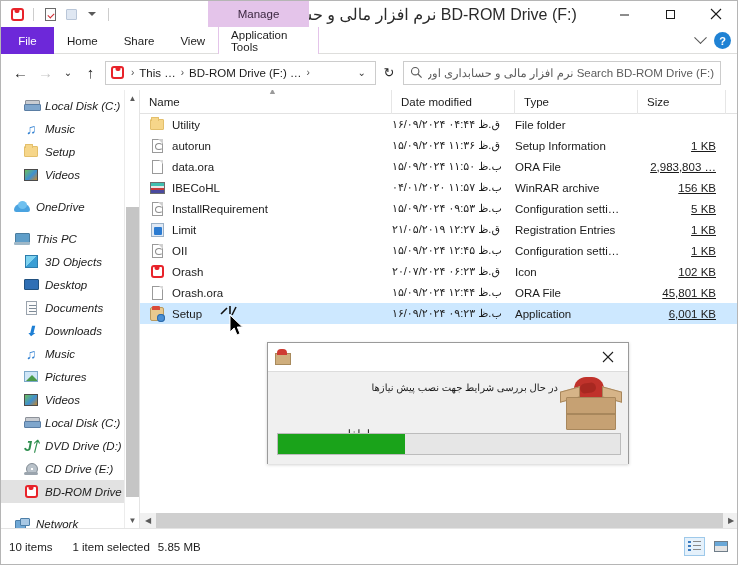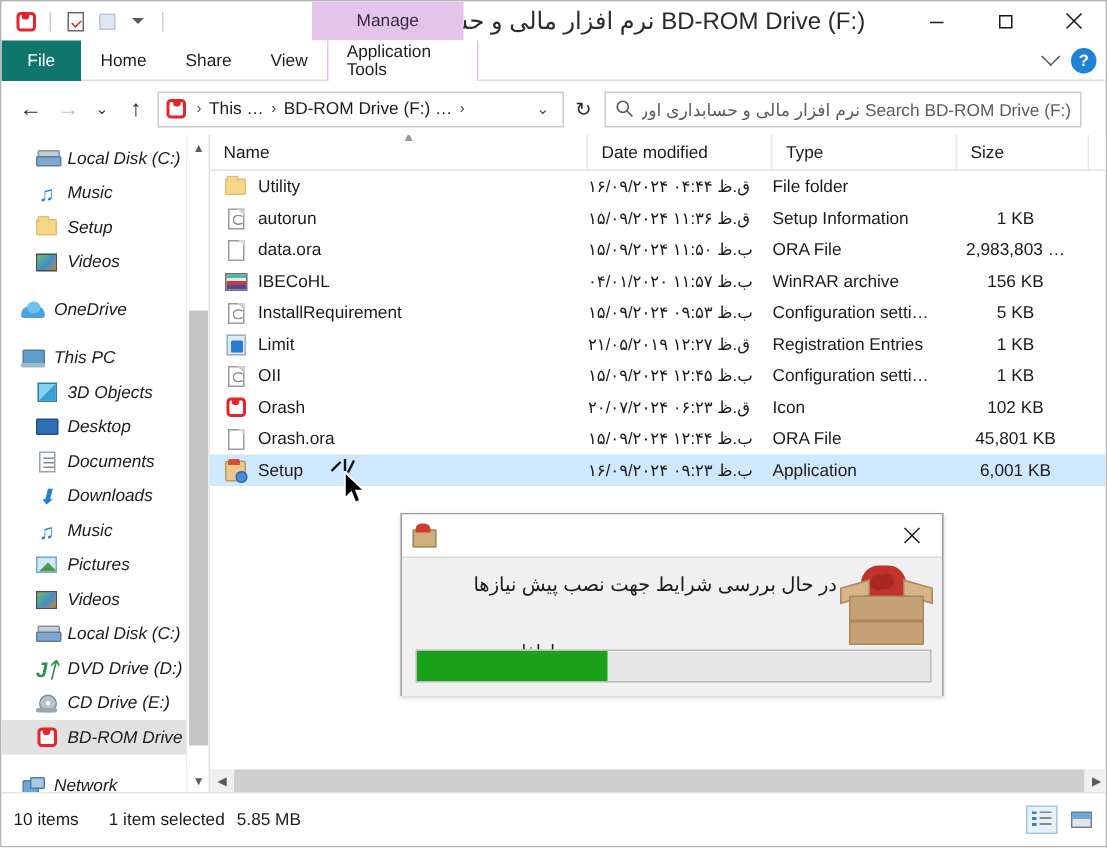--- a/index.html
+++ b/index.html
@@ -119,21 +119,21 @@
   }
   .tab {
     display: flex; align-items: center; justify-content: center;
     padding: 0 13px;
     font-size: 11.5px;
     color: #1d1d1d;
     height: 27px;
     cursor: default;
   }
   .tab.file {
-    background: #0f766e;
+    background: #6d28d9;
     color: #ffffff;
     width: 53px;
     padding: 0;
   }
   .tab.apptools {
     background: #ffffff;
     border-left: 1px solid #e4c4ea;
     border-right: 1px solid #e4c4ea;
     width: 101px;
     padding: 12px;
@@ -329,22 +329,23 @@
   }
   .cell-date {
     width: 123px;
     direction: ltr;
     font-size: 11px;
     color: #1b1b1b;
     overflow: hidden;
   }
   .cell-type { width: 123px; overflow: hidden; }
   .cell-size {
-    width: 88px; text-align: center; padding-right: 10px;
+    width: 88px; text-align: right; padding-right: 10px;
     overflow: hidden;
+    text-decoration: underline;
   }
 
   
   .i-folder {
     width: 14px; height: 11px; background: #f6d68a;
     border-radius: 1px; position: relative;
     border: 1px solid #e3bf6b;
   }
   .i-folder::before {
     content:""; position:absolute; left:0; top:-3px;
@@ -607,21 +608,21 @@
     position: relative;
     height: 93px;
     background: #f0f0f0;
     border-top: 1px solid #dcdcdc;
   }
   .dlg-msg {
     position: absolute; right: 70px; top: 8px;
     width: 250px;
     text-align: right;
     direction: rtl;
-    font-size: 13px;
+    font-size: 10px;
     color: #1b1b1b;
     line-height: 1.5;
   }
   .dlg-msg2 {
     position: absolute; right: 258px; top: 55px;
     direction: rtl;
     font-size: 11.5px;
     color: #1b1b1b;
   }
   .dlg-box-art {

